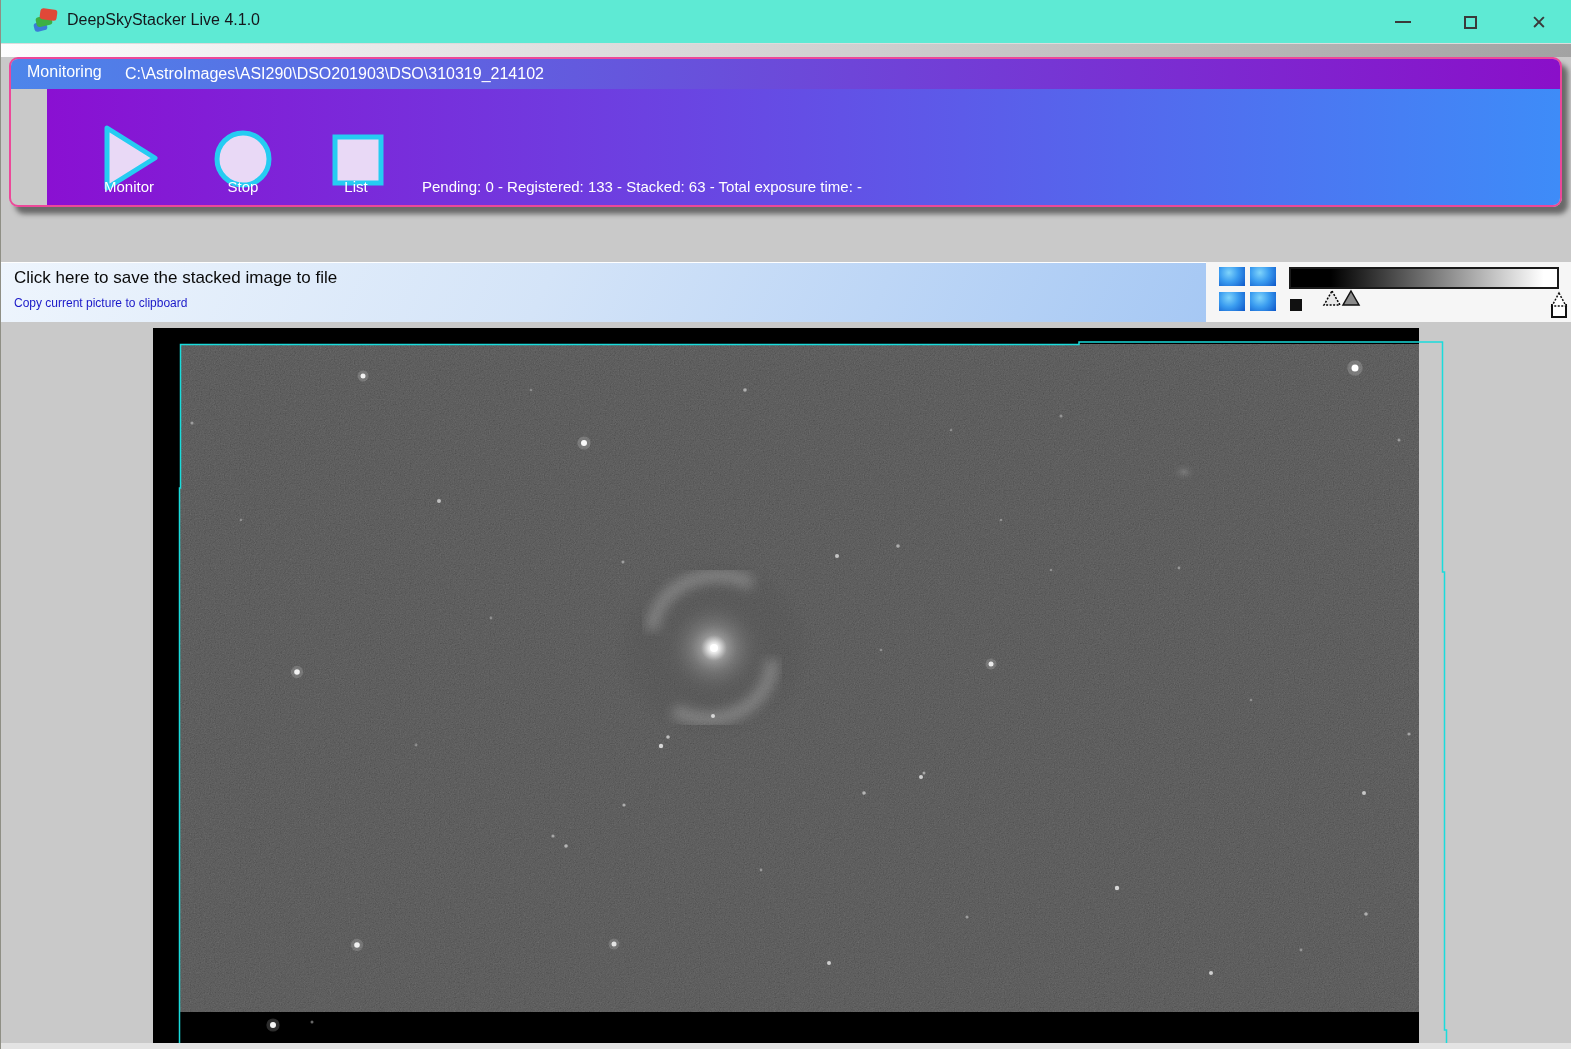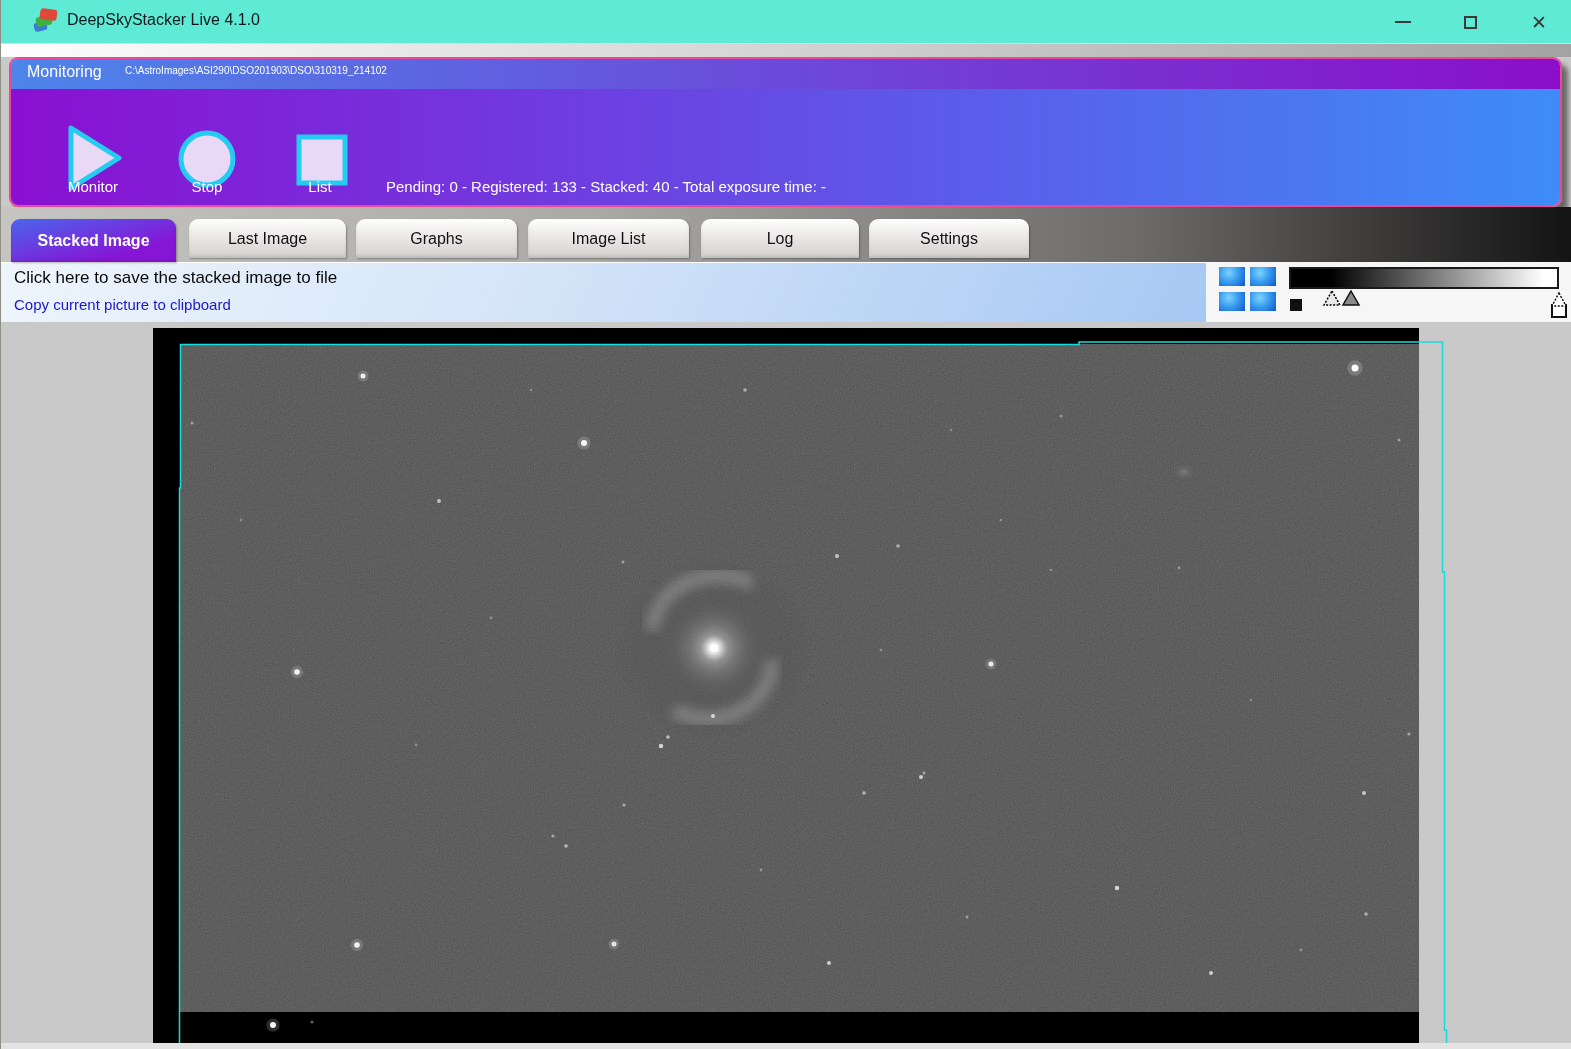--- a/index.html
+++ b/index.html
@@ -22,42 +22,42 @@
 
   .grad-strip{position:absolute;left:0;top:44px;width:100%;height:13px;
               background:linear-gradient(90deg,#fdfdfd 0%,#cfcfcf 55%,#a2a2a2 100%);}
 
   
   .panel{position:absolute;left:8px;top:57px;width:1553px;height:150px;border:2px solid #ec4899;
          border-radius:9px;box-sizing:border-box;overflow:hidden;
          box-shadow:6px 7px 5px rgba(25,25,25,.55);}
   .panel-band{position:relative;height:30px;background:linear-gradient(90deg,#4d85ea 0%,#8a0fc9 100%);}
   .band-label{position:absolute;left:16px;top:4px;color:#fff;font-size:16px;}
-  .band-path{position:absolute;left:114px;top:6px;color:#fff;font-size:10px;}
-  .panel-body{position:relative;height:116px;background:linear-gradient(90deg,#8a10d2 0%,#3e8cf8 100%);}
+  .band-path{position:absolute;left:114px;top:6px;color:#fff;font-size:16px;}
+  .panel-body{position:relative;height:116px;background:linear-gradient(90deg,#8a10d2 0%,#3e8cf8 100%);margin-left:36px;}
   .shape-btn{position:absolute;cursor:pointer;}
   .shape-label{position:absolute;top:89px;color:#fff;font-size:15px;text-align:center;}
   .status-text{position:absolute;left:375px;top:89px;color:#fff;font-size:15px;}
 
   
   .tabstrip{position:absolute;left:0;top:207px;width:100%;height:55px;
             background:linear-gradient(90deg,#c7c5c2 0%,#aba9a6 38%,#6e6c6a 72%,#141414 100%);}
   .tab{position:absolute;bottom:4px;height:39px;border-radius:9px 9px 0 0;cursor:pointer;
        background:linear-gradient(#fefefe,#d2d0cd);color:#111;font-size:16px;
        display:flex;align-items:center;justify-content:center;
        box-shadow:inset 0 -2px 3px rgba(0,0,0,.10),1px 1px 2px rgba(0,0,0,.3);}
   .tab.active{bottom:0;height:43px;font-weight:bold;color:#fff;z-index:2;
        background:linear-gradient(165deg,#4a66ec 0%,#8715d6 75%);}
 
   
   .linksbar{position:absolute;left:0;top:262px;width:1205px;height:60px;border-top:1px solid #fff;
             box-sizing:border-box;
             background:linear-gradient(115deg,#eef5fd 0%,#d4e4f8 45%,#a6c8f4 100%);}
   .link-save{position:absolute;left:13px;top:5px;font-size:17px;color:#0a0a0a;cursor:pointer;}
-  .link-copy{position:absolute;left:13px;top:33px;font-size:15px;color:#1a18c8;cursor:pointer;}
+  .link-copy{position:absolute;left:13px;top:33px;font-size:12px;color:#1a18c8;cursor:pointer;}
 
   
   .controlsbar{position:absolute;left:1205px;top:262px;width:366px;height:60px;background:#f6f6f6;}
   .tiles{position:absolute;left:13px;top:5px;width:57px;height:45px;cursor:pointer;}
   .tile{position:absolute;width:26px;height:19px;
         background:radial-gradient(circle at 38% 30%,#7fd4fb 0%,#3a9cf0 45%,#0c55c8 100%);}
   .gbar{position:absolute;left:83px;top:5px;width:270px;height:22px;border:2px solid #1a1a1a;
         box-sizing:border-box;background:linear-gradient(90deg,#000 0%,#000 15%,#fff 95%);}
   .bsq{position:absolute;left:84px;top:37px;width:12px;height:12px;background:#111;cursor:pointer;}
   .markers{position:absolute;left:100px;top:26px;width:266px;height:34px;}
@@ -107,32 +107,24 @@
         <circle cx="30" cy="30" r="26" fill="#e9d9f6" stroke="#25ccf2" stroke-width="5"></circle>
       </svg>
       <svg class="shape-btn" style="left:284px;top:44px;" width="56" height="56">
         <rect x="4" y="4" width="46" height="46" fill="#e9d9f6" stroke="#25ccf2" stroke-width="5"></rect>
       </svg>
 
       <div class="shape-label" style="left:42px;width:80px;">Monitor</div>
       <div class="shape-label" style="left:156px;width:80px;">Stop</div>
       <div class="shape-label" style="left:269px;width:80px;">List</div>
 
-      <div class="status-text">Pending: 0 - Registered: 133 - Stacked: 40 - Total exposure time: -</div>
-    </div>
-  </div>
-
-  <div class="tabstrip" id="tabstrip">
-      <div class="tab active" style="left: 10px; width: 165px;">Stacked Image</div>
-      <div class="tab" style="left: 188px; width: 157px;">Last Image</div>
-      <div class="tab" style="left: 355px; width: 161px;">Graphs</div>
-      <div class="tab" style="left: 527px; width: 161px;">Image List</div>
-      <div class="tab" style="left: 700px; width: 158px;">Log</div>
-      <div class="tab" style="left: 868px; width: 160px;">Settings</div>
-    </div>
+      <div class="status-text">Pending: 0 - Registered: 133 - Stacked: 63 - Total exposure time: -</div>
+    </div>
+  </div>
+
 
   <div class="linksbar">
     <div class="link-save">Click here to save the stacked image to file</div>
     <div class="link-copy">Copy current picture to clipboard</div>
   </div>
 
   <div class="controlsbar">
     <div class="tiles">
       <div class="tile" style="left:0;top:0;"></div>
       <div class="tile" style="left:31px;top:0;"></div>

